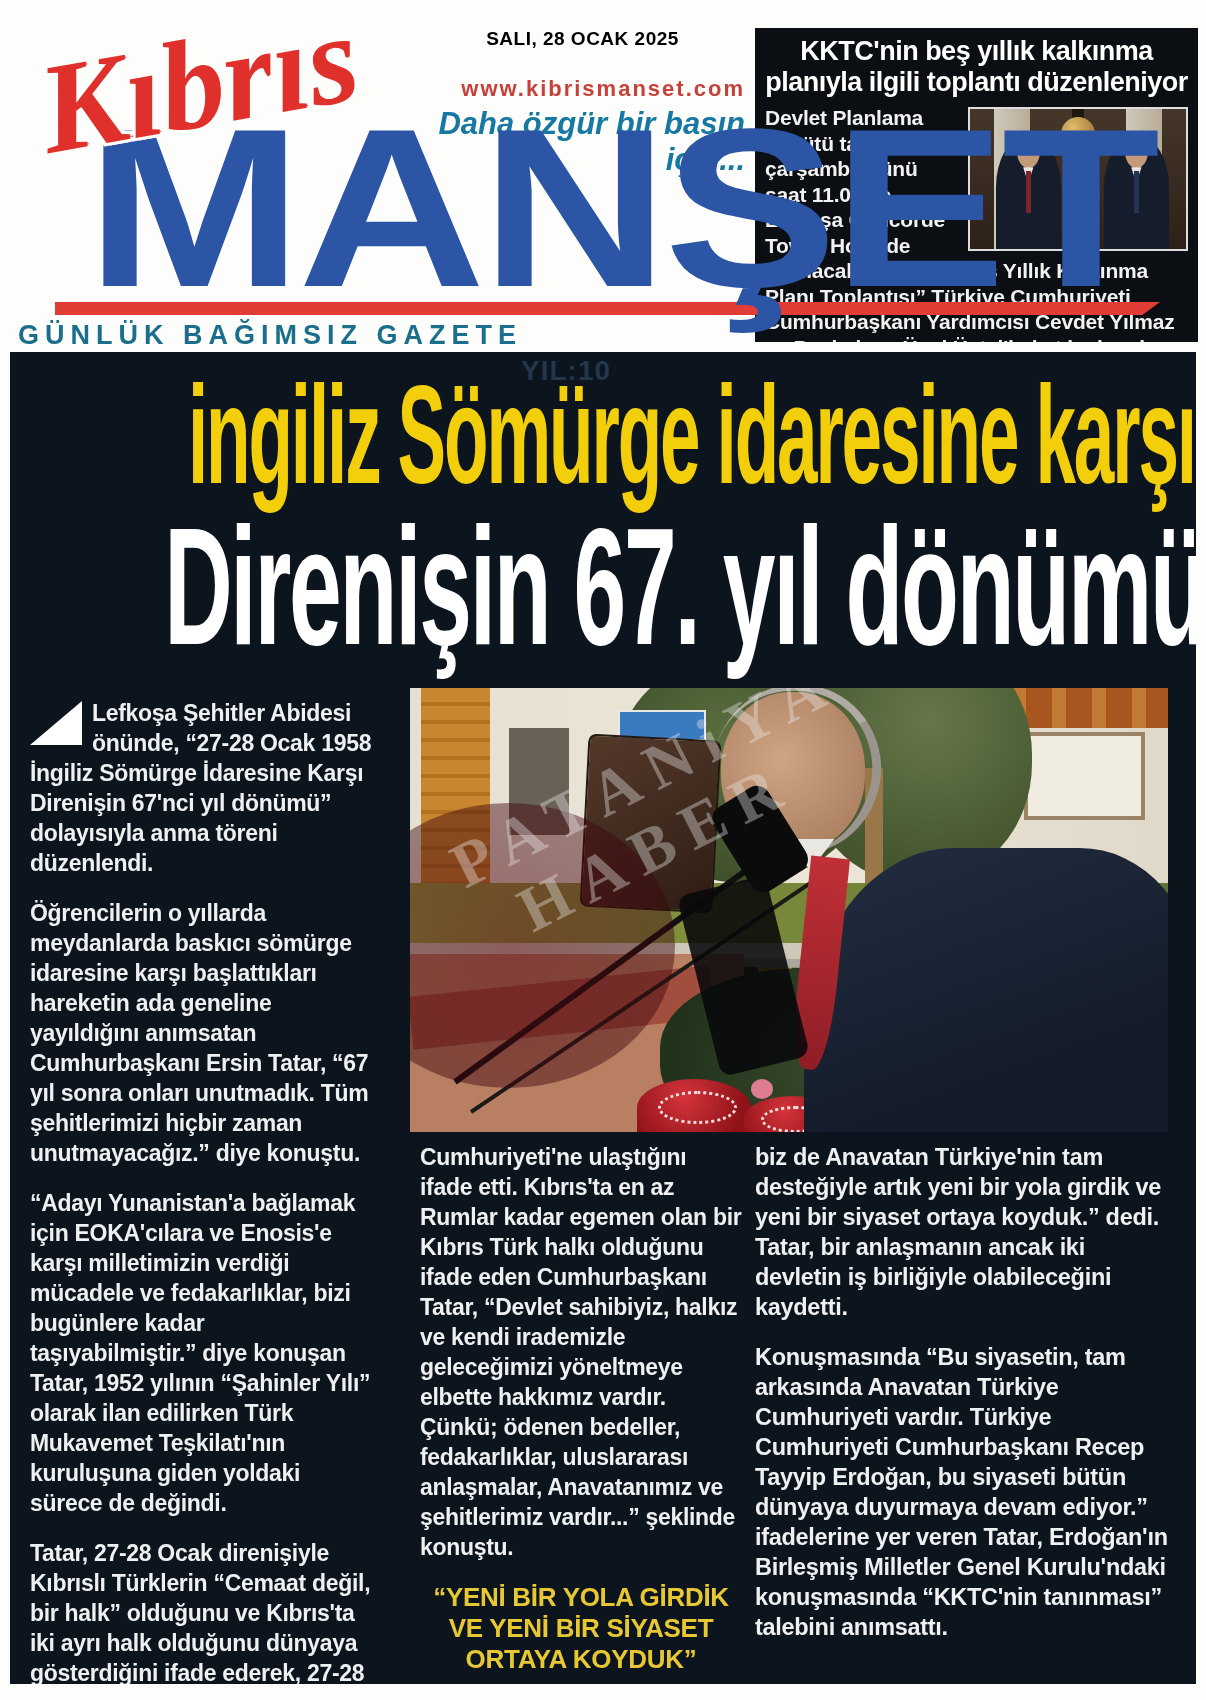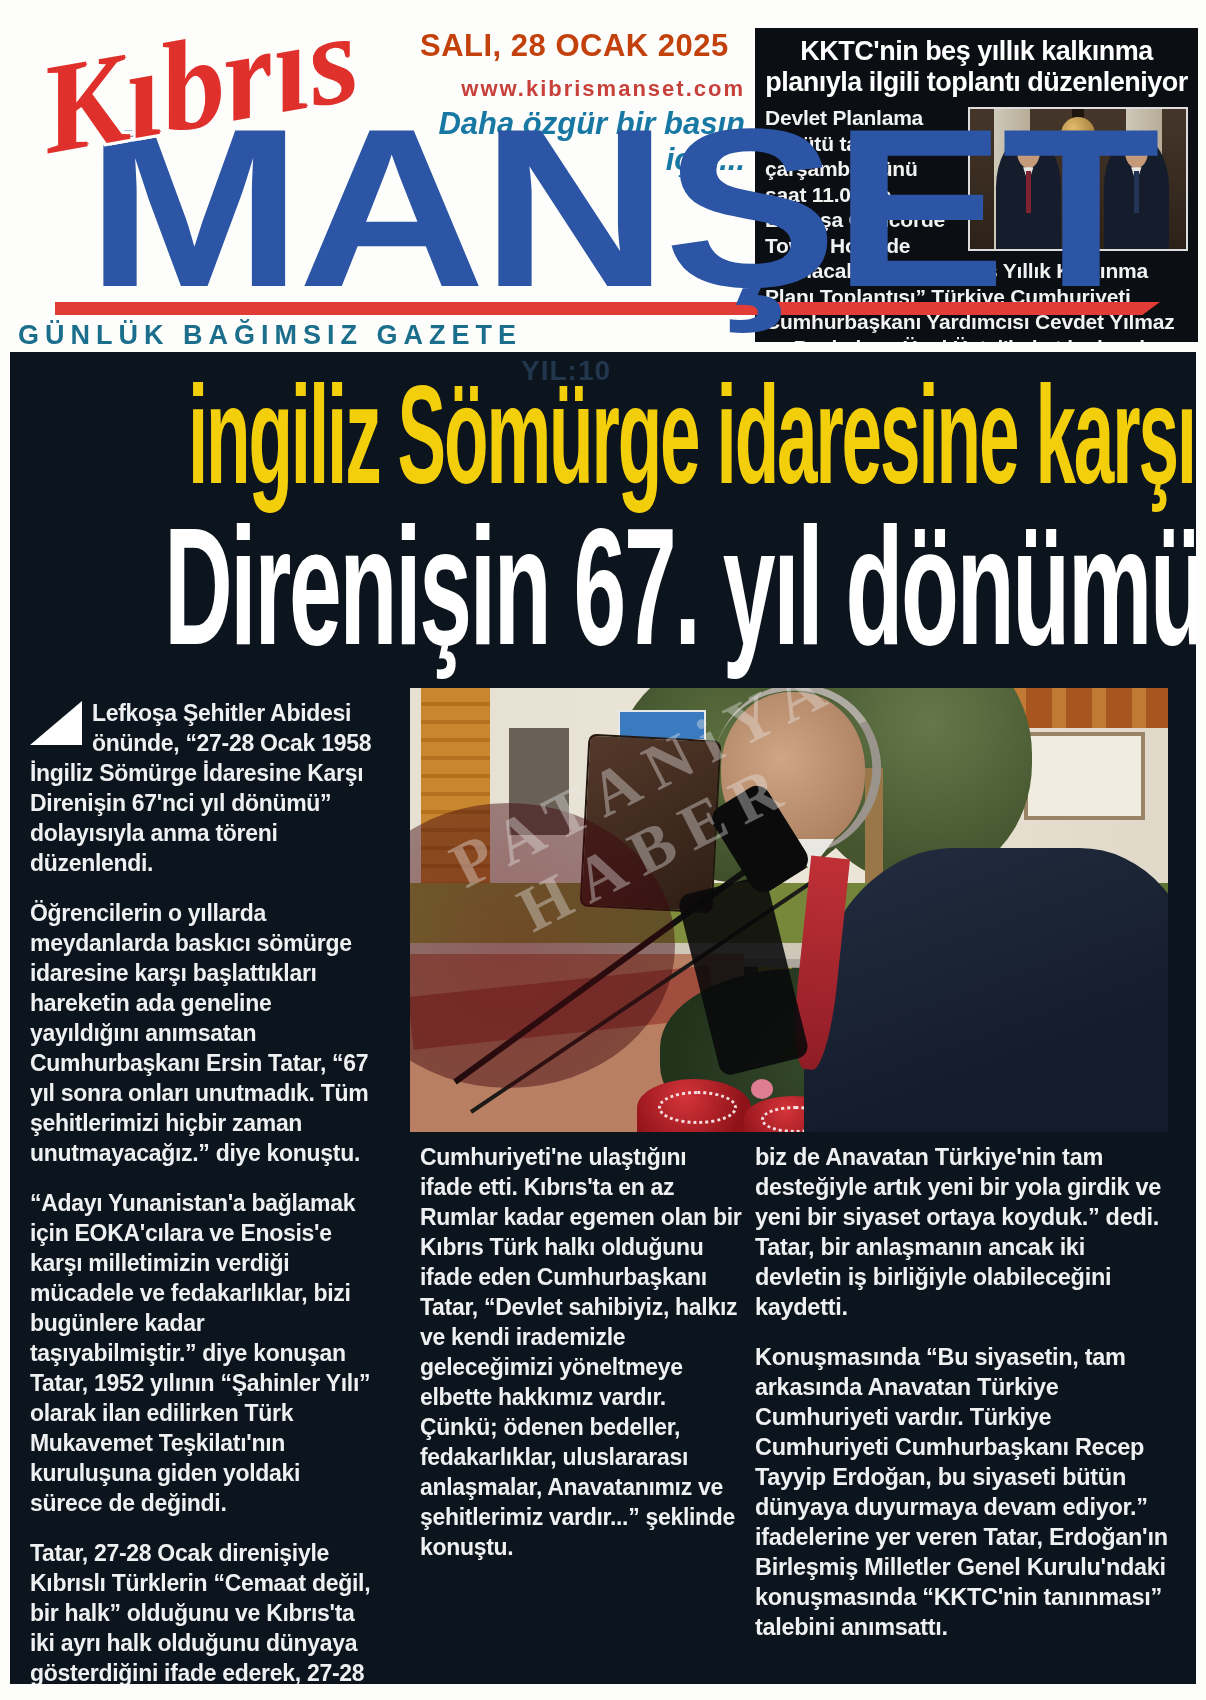--- a/index.html
+++ b/index.html
@@ -1,19 +1,19 @@
 <!DOCTYPE html>
 <html><head>
 <meta charset="utf-8">
 <style>
   html,body{margin:0;padding:0;background:#777;}
   #page{position:relative;width:1206px;height:1700px;background:#fdfdfb;margin:0 auto;overflow:hidden;font-family:"Liberation Sans",sans-serif;}
 
   
-  .date{position:absolute;top:28px;left:420px;width:325px;text-align:left;font-size:31px;font-weight:bold;color:#c2410c;letter-spacing:.5px;}
+  .date{position:absolute;top:28px;left:420px;width:325px;text-align:center;font-size:19px;font-weight:bold;color:#000000;letter-spacing:.5px;}
   .website{position:absolute;top:76px;left:420px;width:325px;text-align:right;font-size:22px;font-weight:bold;color:#c8403a;letter-spacing:2px;}
   .slogan{position:absolute;top:106px;left:380px;width:365px;text-align:right;font-size:31px;font-weight:bold;font-style:italic;color:#1778a3;}
   .logo-main{position:absolute;top:95px;left:86px;font-size:226px;line-height:1;font-weight:bold;color:#2c55a5;letter-spacing:-4px;transform:scaleX(1.15);transform-origin:left top;white-space:nowrap;z-index:3;}
   .logo-script{position:absolute;top:48px;left:30px;font-family:"Liberation Serif",serif;font-style:italic;font-weight:bold;font-size:128px;line-height:1;color:#e0302b;transform:rotate(-10deg);transform-origin:left top;z-index:4;
     text-shadow:3px 3px 0 #fdfdfb,-3px 3px 0 #fdfdfb,3px -3px 0 #fdfdfb,-3px -3px 0 #fdfdfb,1px 1px 0 #e0302b;}
   .red-bar{position:absolute;top:302px;left:55px;width:1105px;height:13px;background:#e23c36;clip-path:polygon(0 0,100% 0,98.4% 100%,0 100%);z-index:2;}
   .tagline{position:absolute;top:320px;left:18px;font-size:27px;font-weight:bold;color:#1b6e8c;letter-spacing:6px;z-index:1;}
   .yearlbl{position:absolute;top:319px;left:521px;font-size:28px;font-weight:bold;color:#22374e;letter-spacing:1px;z-index:1;margin-top:36px;}
 
   
@@ -173,20 +173,21 @@
 
     <div class="col col1">
         <p class="para">Lefkoşa Şehitler Abidesi önünde, “27-28 Ocak 1958 İngiliz Sömürge İdaresine Karşı Direnişin 67'nci yıl dönümü” dolayısıyla anma töreni düzenlendi.</p>
         <p class="para">Öğrencilerin o yıllarda meydanlarda baskıcı sömürge idaresine karşı başlattıkları hareketin ada geneline yayıldığını anımsatan Cumhurbaşkanı Ersin Tatar, “67 yıl sonra onları unutmadık. Tüm şehitlerimizi hiçbir zaman unutmayacağız.” diye konuştu.</p>
         <p class="para">“Adayı Yunanistan'a bağlamak için EOKA'cılara ve Enosis'e karşı milletimizin verdiği mücadele ve fedakarlıklar, bizi bugünlere kadar taşıyabilmiştir.” diye konuşan Tatar, 1952 yılının “Şahinler Yılı” olarak ilan edilirken Türk Mukavemet Teşkilatı'nın kuruluşuna giden yoldaki sürece de değindi.</p>
         <p class="para">Tatar, 27-28 Ocak direnişiyle Kıbrıslı Türklerin “Cemaat değil, bir halk” olduğunu ve Kıbrıs'ta iki ayrı halk olduğunu dünyaya gösterdiğini ifade ederek, 27-28 Ocak direnişi ve sonrasında verilen mücadeleyle Kıbrıs Türk halkının eşit kurucu ortağı olduğu Kıbrıs</p>
       </div>
 
     <div class="col col2">
       <p class="para">Cumhuriyeti'ne ulaştığını ifade etti. Kıbrıs'ta en az Rumlar kadar egemen olan bir Kıbrıs Türk halkı olduğunu ifade eden Cumhurbaşkanı Tatar, “Devlet sahibiyiz, halkız ve kendi irademizle geleceğimizi yöneltmeye elbette hakkımız vardır. Çünkü; ödenen bedeller, fedakarlıklar, uluslararası anlaşmalar, Anavatanımız ve şehitlerimiz vardır...” şeklinde konuştu.</p>
+      <div class="subhead">“YENİ BİR YOLA GİRDİK VE YENİ BİR SİYASET ORTAYA KOYDUK”</div>
 
     </div>
 
     <div class="col col3">
         <p class="para">biz de Anavatan Türkiye'nin tam desteğiyle artık yeni bir yola girdik ve yeni bir siyaset ortaya koyduk.” dedi. Tatar, bir anlaşmanın ancak iki devletin iş birliğiyle olabileceğini kaydetti.</p>
         <p class="para">Konuşmasında “Bu siyasetin, tam arkasında Anavatan Türkiye Cumhuriyeti vardır. Türkiye Cumhuriyeti Cumhurbaşkanı Recep Tayyip Erdoğan, bu siyaseti bütün dünyaya duyurmaya devam ediyor.” ifadelerine yer veren Tatar, Erdoğan'ın Birleşmiş Milletler Genel Kurulu'ndaki konuşmasında “KKTC'nin tanınması” talebini anımsattı.</p>
       </div>
   </div>
 
 </div>

